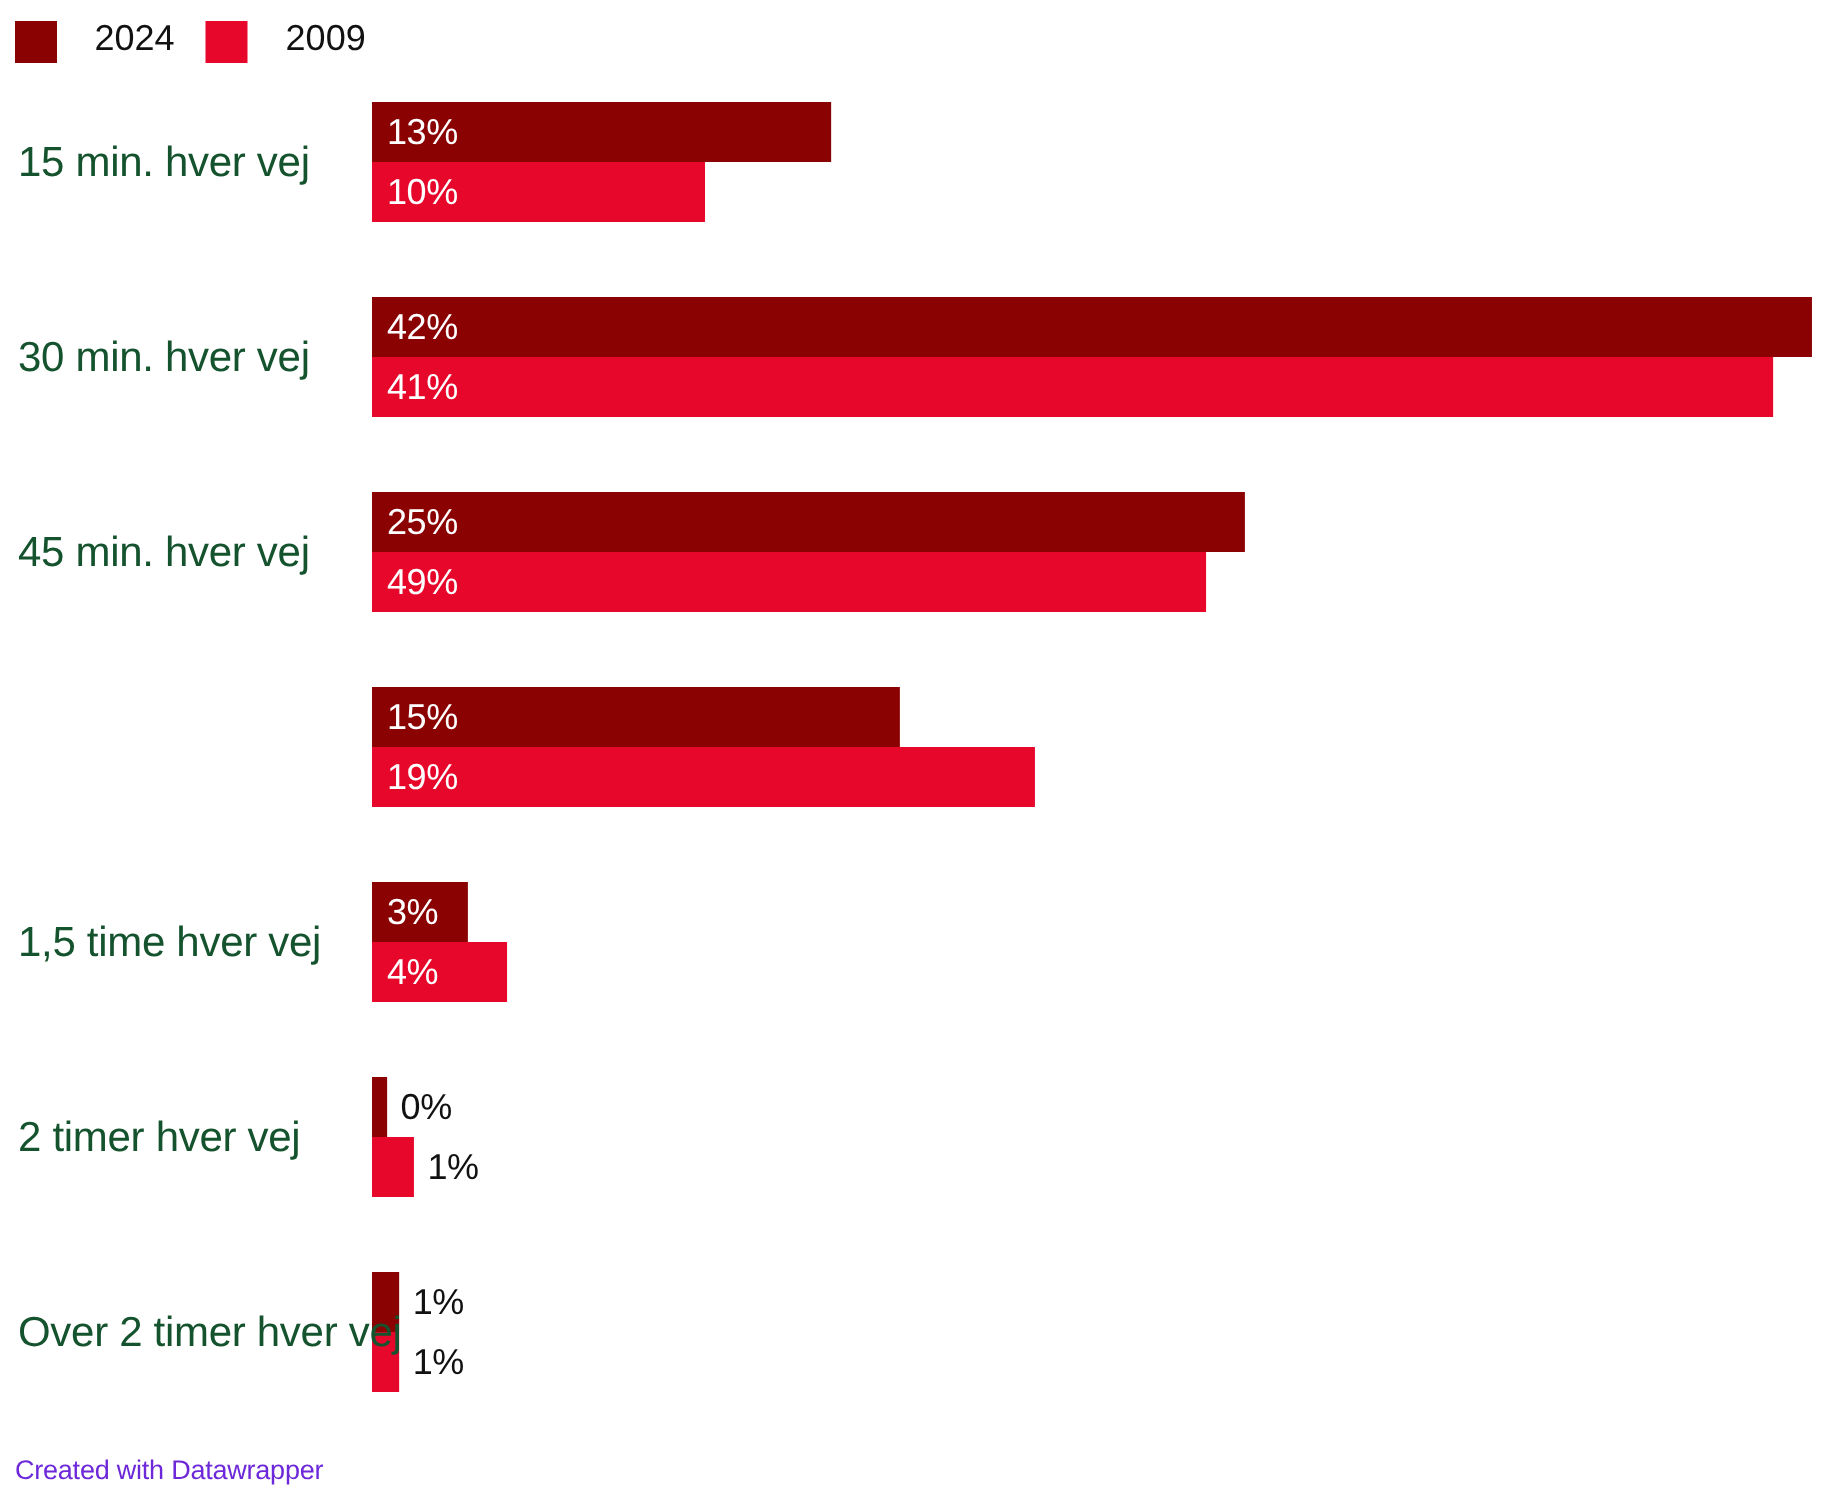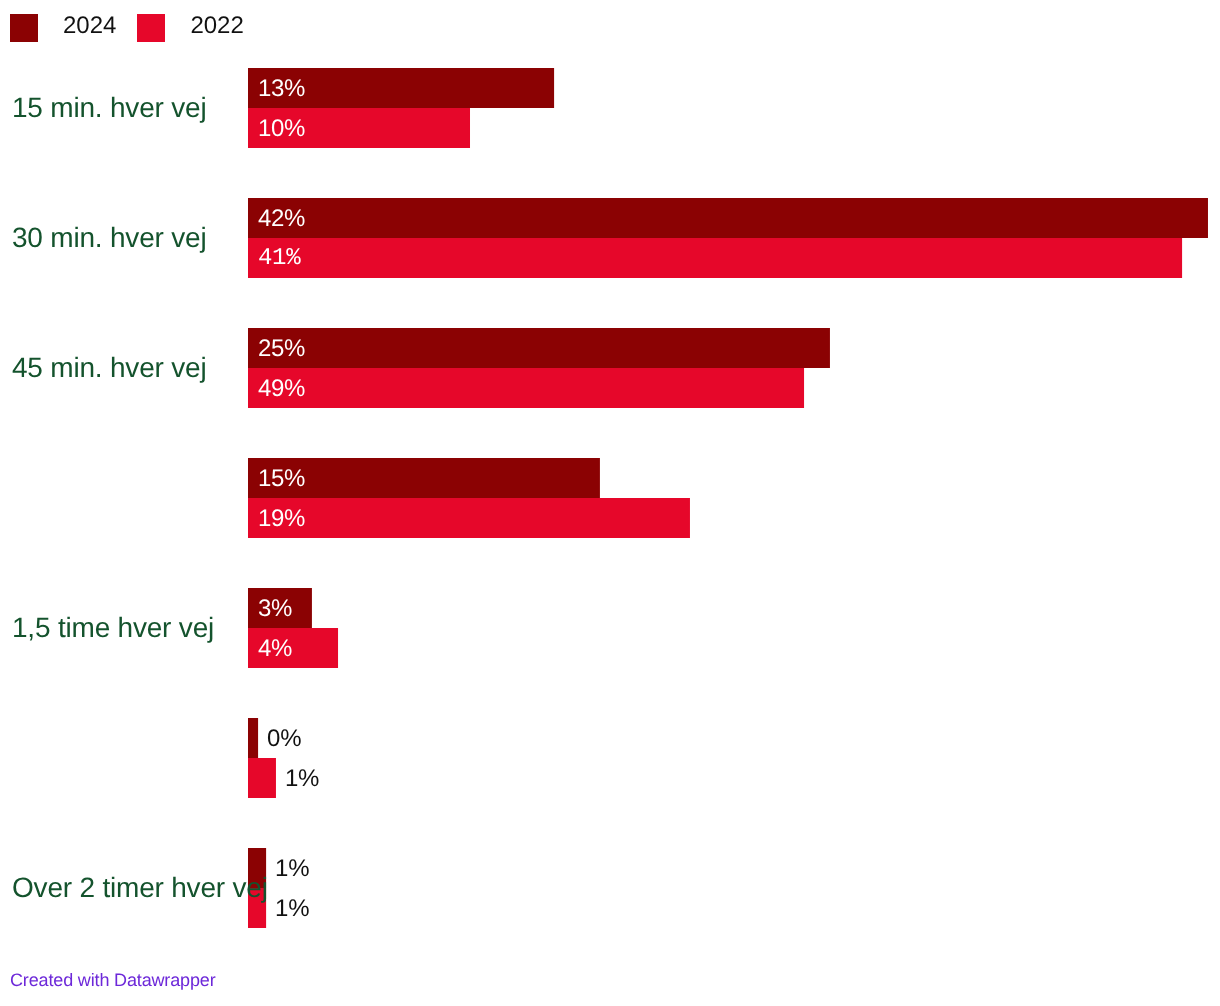--- a/index.html
+++ b/index.html
@@ -111,21 +111,21 @@
 
 <div id="chart">
 
   <div class="legend">
     <div class="legend-item">
       <span class="legend-swatch" style="background: rgb(139, 2, 3);"></span>
       <span class="legend-label">2024</span>
     </div>
     <div class="legend-item">
       <span class="legend-swatch" style="background: rgb(230, 7, 42);"></span>
-      <span class="legend-label">2022</span>
+      <span class="legend-label">2009</span>
     </div>
   </div>
 
   <svg id="bars-svg">
       <rect x="248" y="68" width="306.09096" height="40" fill="#8b0203"></rect>
       <rect x="248" y="108" width="222.00759" height="40" fill="#e6072a"></rect>
       <rect x="248" y="198" width="959.9709" height="40" fill="#8b0203"></rect>
       <rect x="248" y="238" width="934.0814700000001" height="40" fill="#e6072a"></rect>
       <rect x="248" y="328" width="581.9394" height="40" fill="#8b0203"></rect>
       <rect x="248" y="368" width="556.04997" height="40" fill="#e6072a"></rect>
@@ -147,21 +147,21 @@
         </div>
         <div class="bar s1" style="width: 267px;">
           <span class="bar-value inside">10%</span>
         </div>
       </div>
       <div class="group" style="top: 198px;">
         <div class="group-label">30 min. hver vej</div>
         <div class="bar s0" style="width: 959.971px;">
           <span class="bar-value inside">42%</span>
         </div>
-        <div class="bar s1" style="width: 934.081px; font-family: Liberation Mono, monospace;">
+        <div class="bar s1" style="width: 934.081px;">
           <span class="bar-value inside">41%</span>
         </div>
       </div>
       <div class="group" style="top: 328px;">
         <div class="group-label">45 min. hver vej</div>
         <div class="bar s0" style="width: 470px;">
           <span class="bar-value inside">25%</span>
         </div>
         <div class="bar s1" style="width: 556.05px;">
           <span class="bar-value inside">49%</span>
@@ -178,20 +178,21 @@
       <div class="group" style="top: 588px;">
         <div class="group-label">1,5 time hver vej</div>
         <div class="bar s0" style="width: 63.9217px;">
           <span class="bar-value inside">3%</span>
         </div>
         <div class="bar s1" style="width: 90.0402px;">
           <span class="bar-value inside">4%</span>
         </div>
       </div>
       <div class="group" style="top: 718px;">
+        <div class="group-label">2 timer hver vej</div>
         <div class="bar s0" style="width: 10.0808px;">
           <span class="bar-value outside">0%</span>
         </div>
         <div class="bar s1" style="width: 27.9514px;">
           <span class="bar-value outside">1%</span>
         </div>
       </div>
       <div class="group" style="top: 848px;">
         <div class="group-label">Over 2 timer hver vej</div>
         <div class="bar s0" style="width: 18.0997px;">

